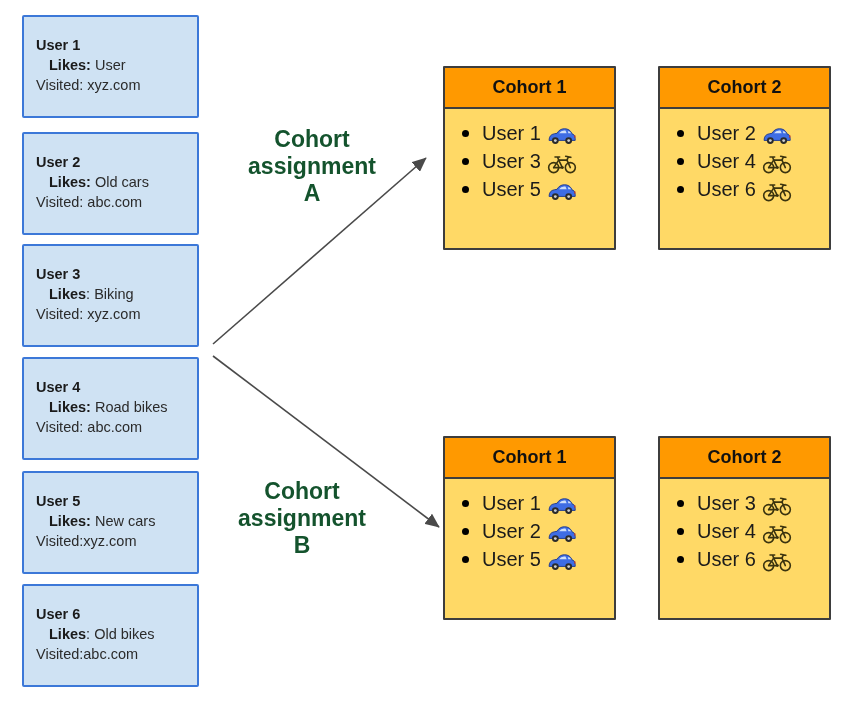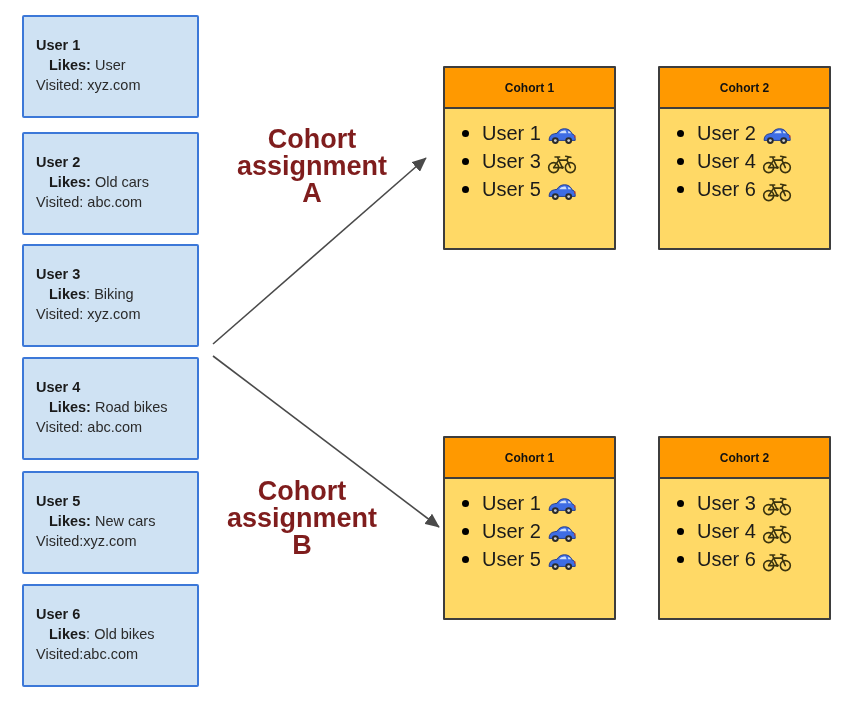--- a/index.html
+++ b/index.html
@@ -19,31 +19,31 @@
   .user-card .b { font-weight:bold; color:#1a1a1a;margin-left:13px; }
 
   
   .cohort-box {
     position:absolute; width:173px; height:184px; box-sizing:border-box;
     background:#ffd966; border:2.5px solid #3d3d3d; border-radius:1px;
   }
   .cohort-header {
     height:39px; background:#ff9900; border-bottom:2.5px solid #3d3d3d;
     display:flex; align-items:center; justify-content:center;
-    font-weight:bold; font-size:12px; color:#111111;
+    font-weight:bold; font-size:18px; color:#111111;
   }
   .cohort-body { padding:10px 4px 0 17px; }
   .member-row { display:flex; align-items:center; height:28px; font-size:20px; color:#1b1b1b; white-space:nowrap; }
   .bullet { width:7px; height:7px; border-radius:50%; background:#000; margin-right:13px; flex:none; }
   .member-icon { display:inline-flex; margin-left:6px; transform:translateY(2px); flex:none; }
 
   
   .assign-label {
     position:absolute; width:172px; text-align:center;
-    font-weight:bold; font-size:27px; line-height:27px; color:#7f1d1d;
+    font-weight:bold; font-size:23px; line-height:27px; color:#14532d;
   }
 
   .arrows { position:absolute; left:0; top:0; pointer-events:none; }
 </style>
 </head>
 <body>
 
 <div class="canvas">
 
   <div class="user-card" style="top:15px">

